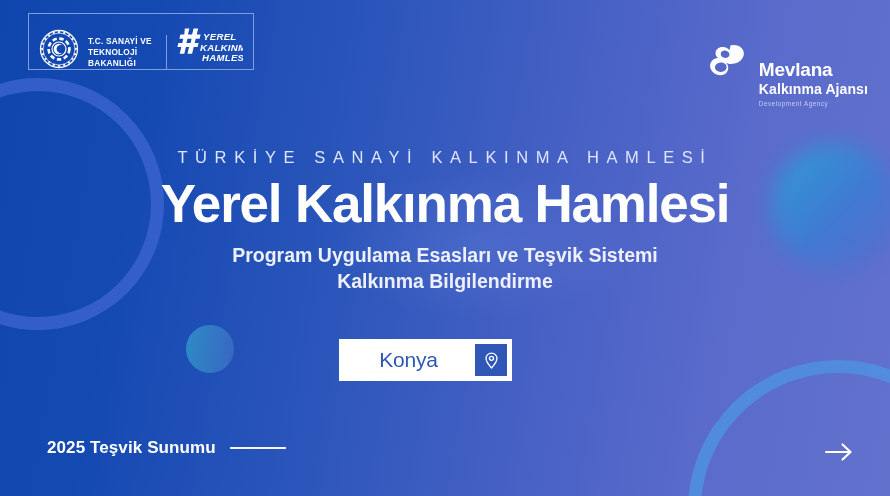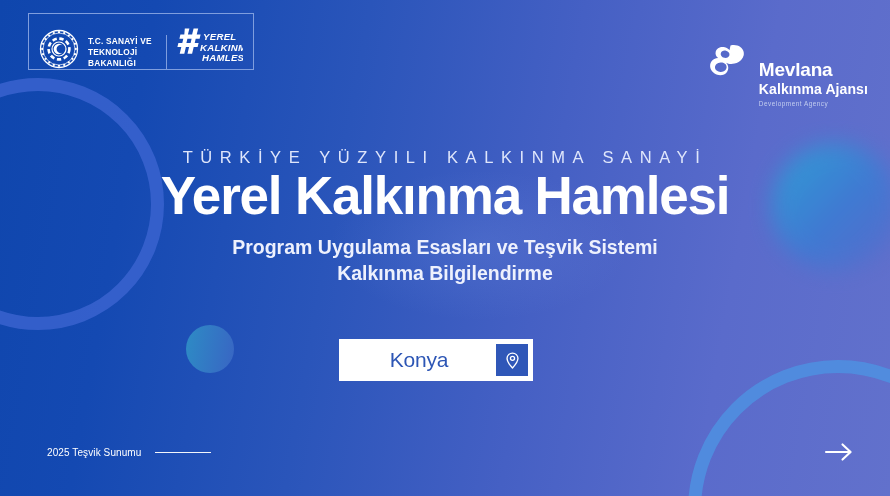--- a/index.html
+++ b/index.html
@@ -135,38 +135,38 @@
     text-align:center;
     white-space:nowrap;
   }
 
   .headline {
     color:#ffffff;
     font-size:53px;
     font-weight:bold;
     letter-spacing:-1.2px;
     line-height:1.06;
-    margin-top:1px;
+    margin-top:9px;
     text-align:center;
     white-space:nowrap;
   }
 
   .subtitle {
     color:#eef1fd;
     font-size:19.5px;
     font-weight:700;
     line-height:1.3;
     margin-top:11px;
     text-align:center;
   }
 
   
   .location-chip {
     position:absolute; left:339px; top:339px;
-    width:194px; height:42px;
+    width:173px; height:42px;
     background:#ffffff;
     display:flex; align-items:center;
     padding-left:9px;
   }
   .location-label {
     flex:1;
     text-align:center;
     color:#2d56b5;
     font-size:21px;
     font-weight:400;
@@ -179,21 +179,21 @@
     display:flex; align-items:center; justify-content:center;
     flex:0 0 32px;
   }
 
   
   .footer-left {
     position:absolute; left:47px; bottom:38px;
     display:flex; align-items:center;
   }
   .footer-text {
-    color:#ffffff; font-size:10px; font-weight:400;
+    color:#ffffff; font-size:17px; font-weight:700;
     letter-spacing:.1px;
   }
   .footer-rule {
     width:56px; height:1.6px; background:#ffffff;
     margin-left:14px; opacity:.95;
   }
   .footer-arrow {
     position:absolute; right:36px; bottom:32px;
     width:30px; height:24px;
   }
@@ -274,21 +274,21 @@
       <span class="agency-words">
         <div class="agency-name">Mevlana</div>
         <div class="agency-sub">Kalkınma Ajansı</div>
         <div class="agency-sub2">Development Agency</div>
       </span>
     </div>
 
   </div>
 
   <div class="content">
-    <div class="eyebrow">TÜRKİYE YÜZYILI KALKINMA SANAYİ</div>
+    <div class="eyebrow">TÜRKİYE SANAYİ KALKINMA HAMLESİ</div>
     <h1 class="headline">Yerel Kalkınma Hamlesi</h1>
     <div class="subtitle">
       <div>Program Uygulama Esasları ve Teşvik Sistemi</div>
       <div>Kalkınma Bilgilendirme</div>
     </div>
   </div>
 
   <div class="location-chip">
     <span class="location-label">Konya</span>
     <span class="location-pin-btn">

